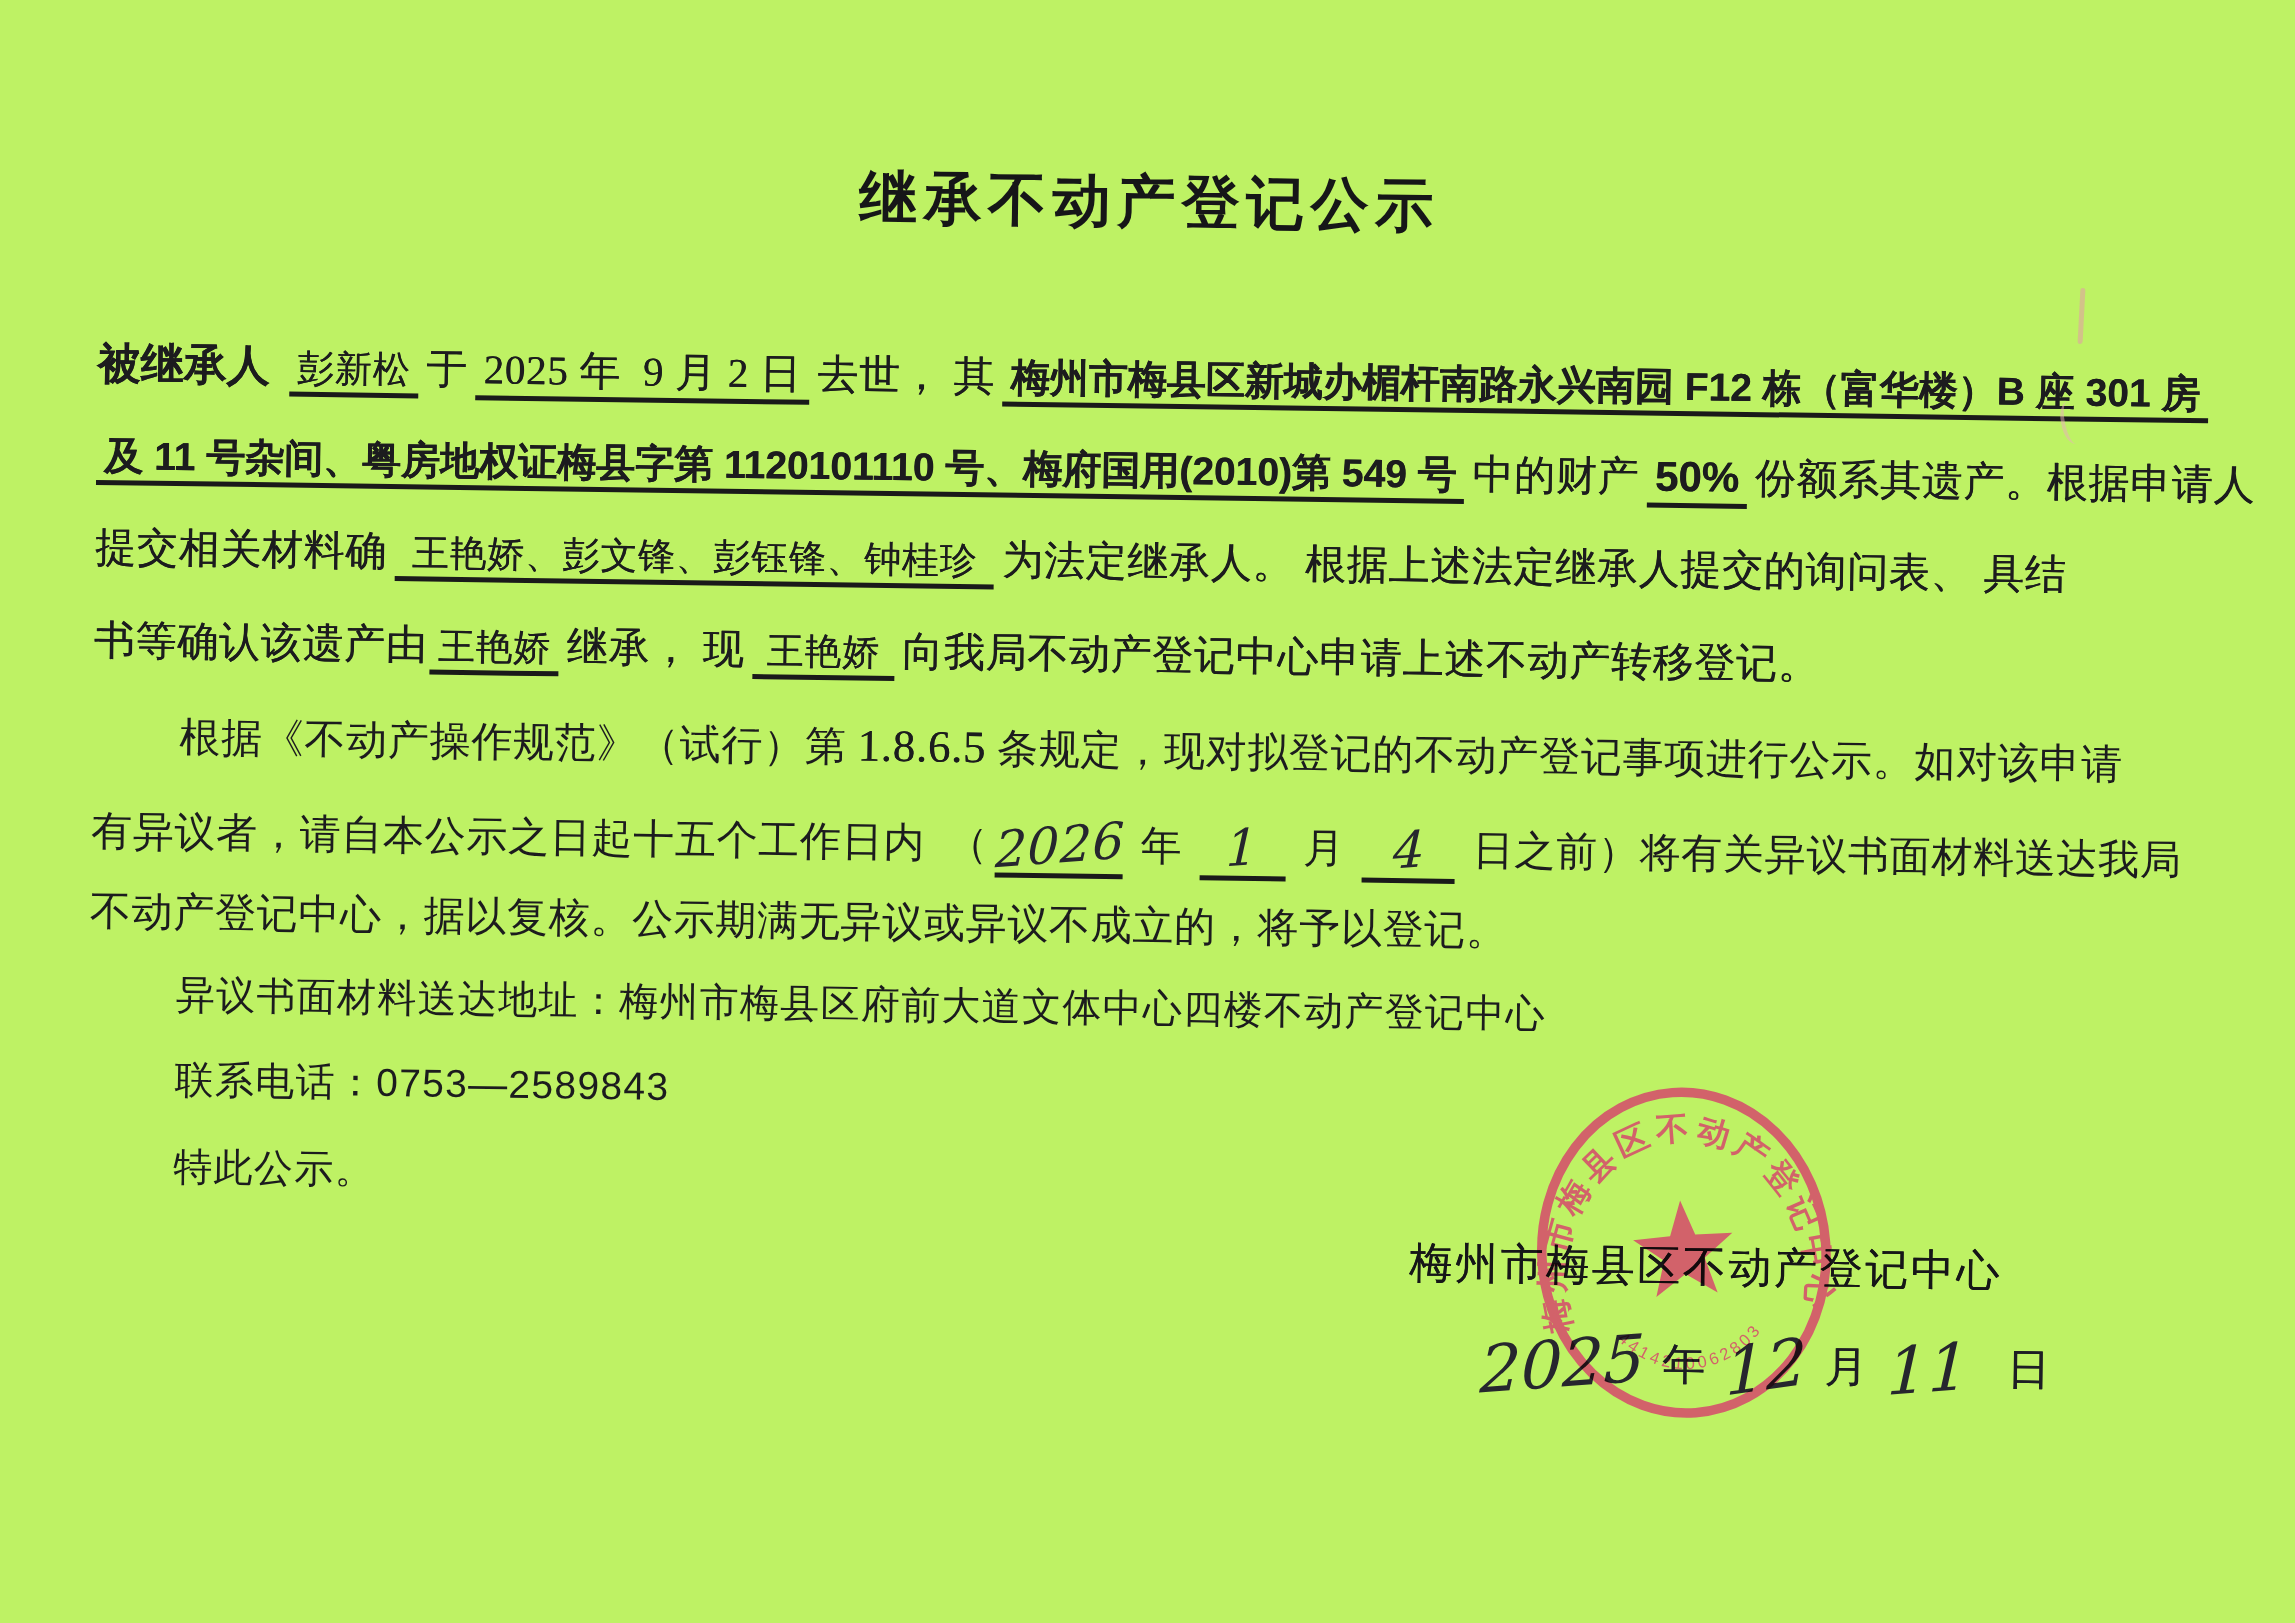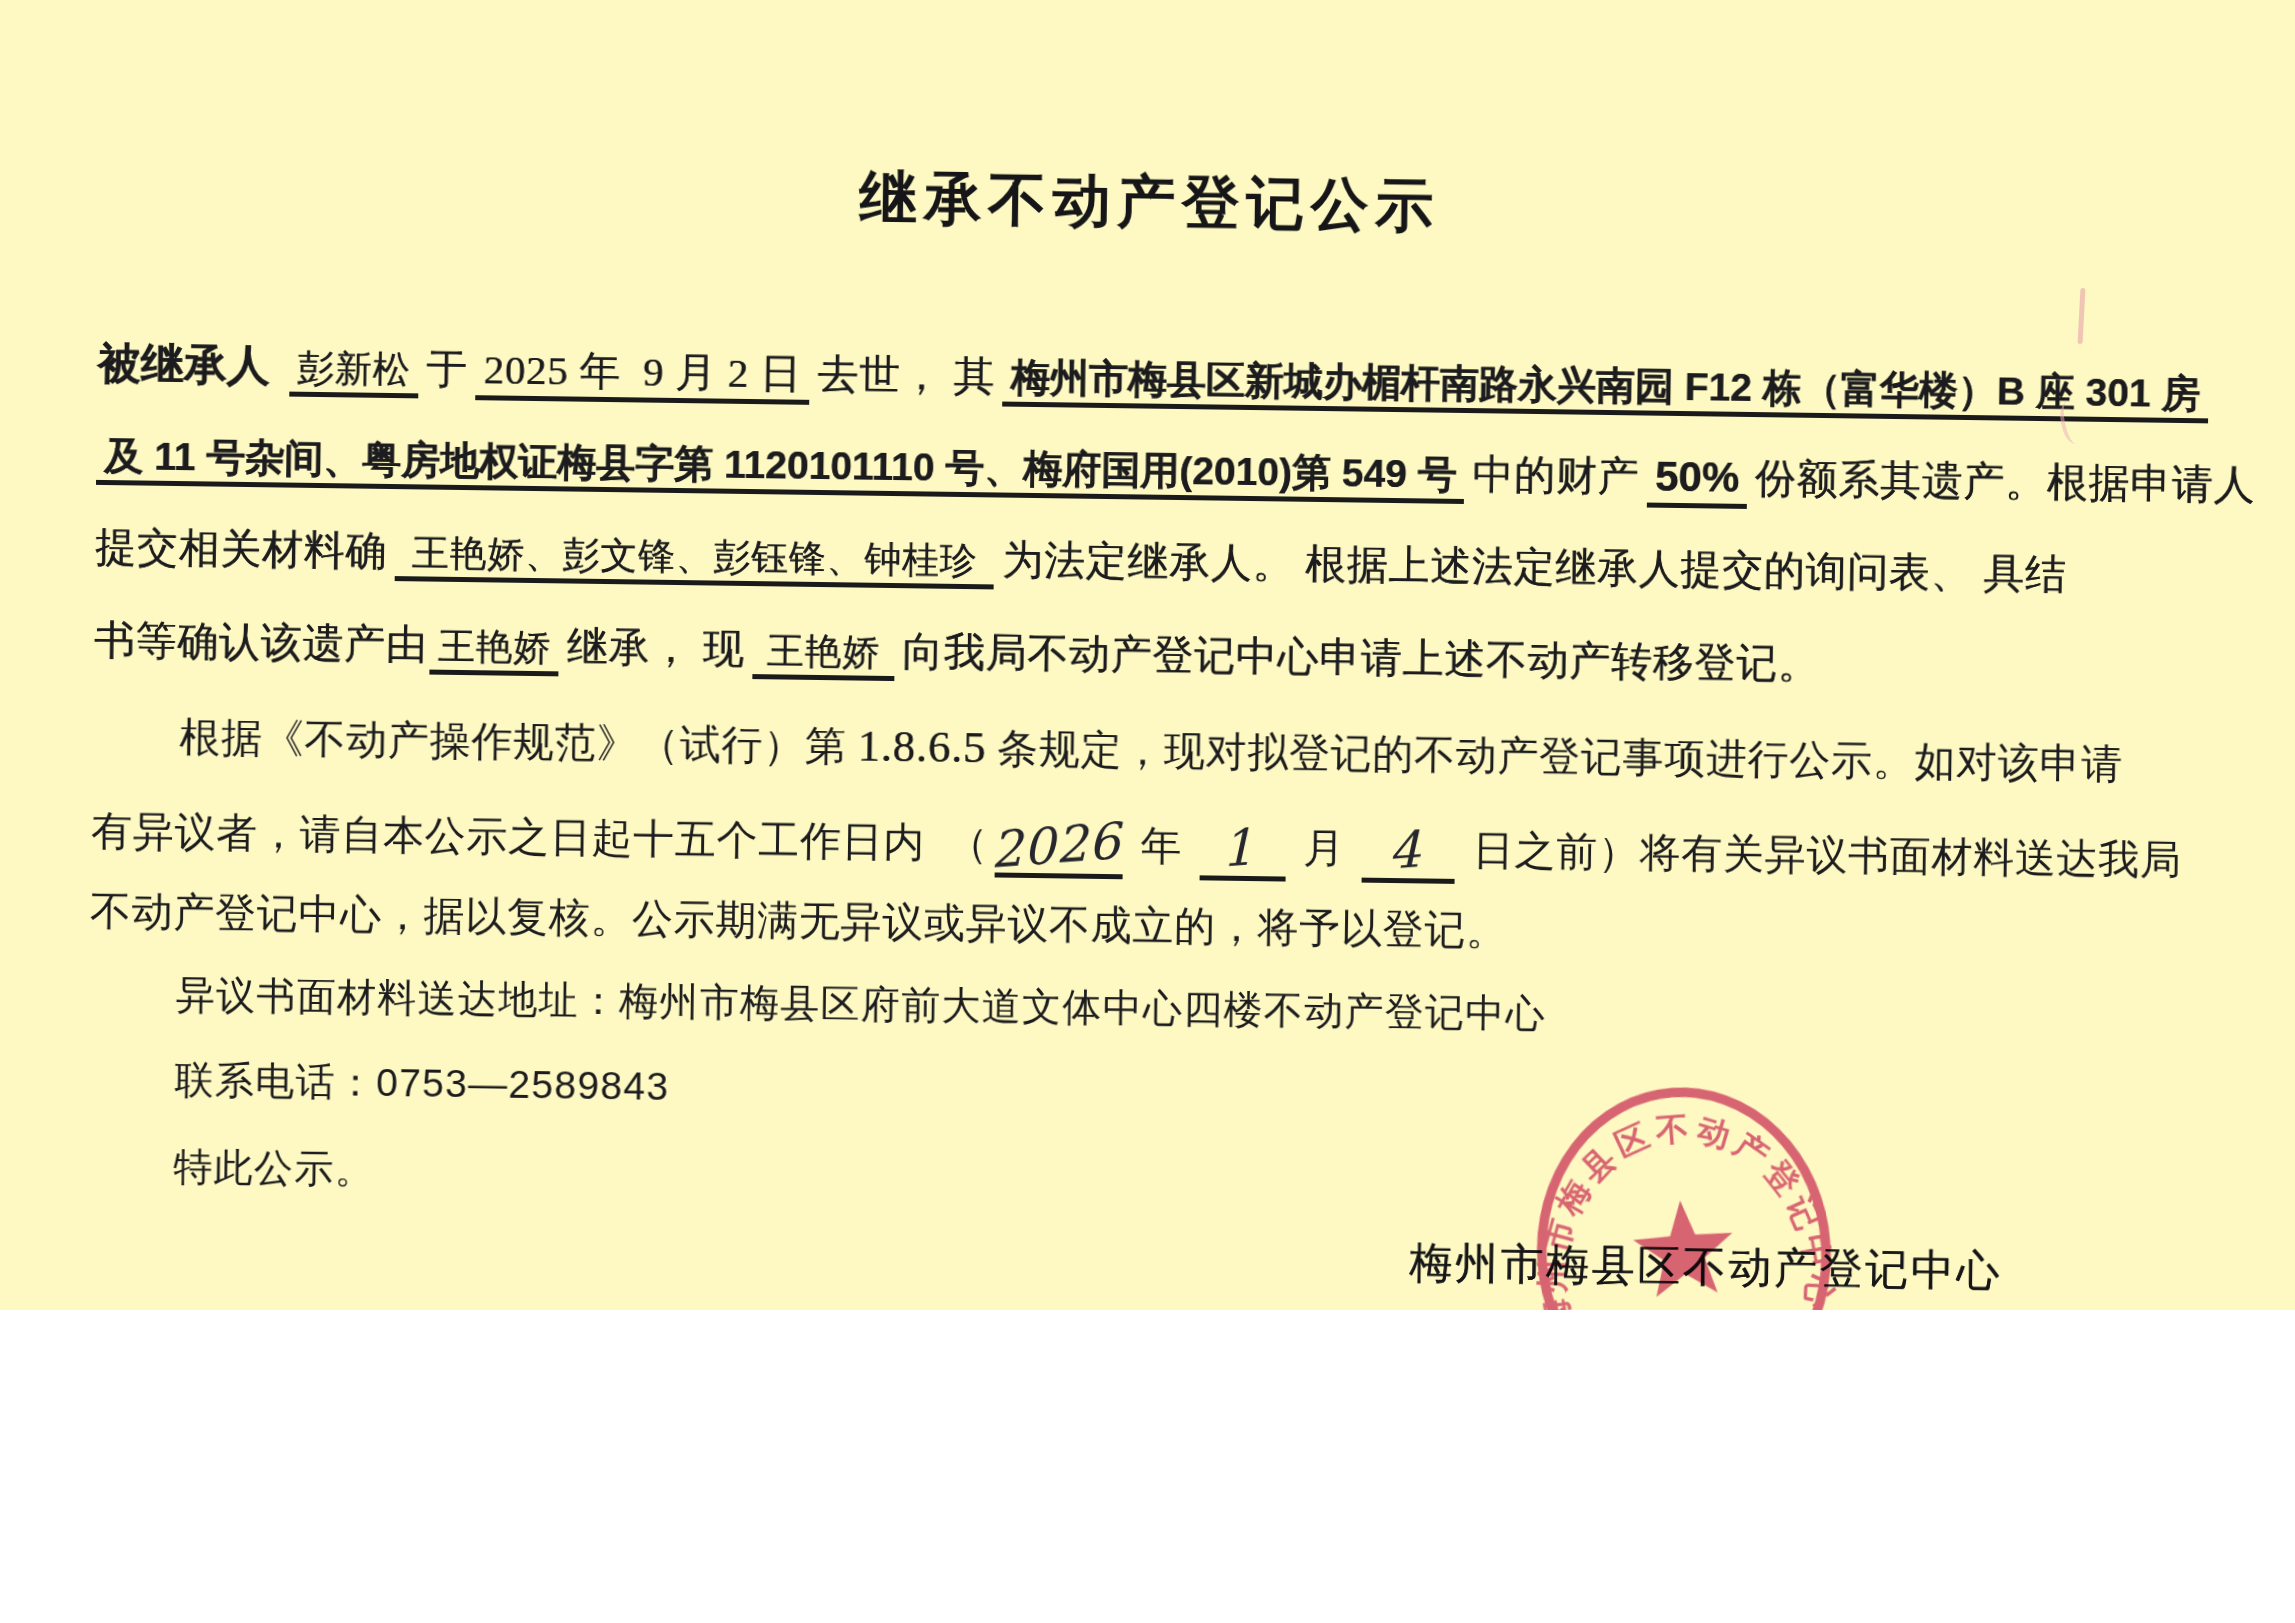--- a/index.html
+++ b/index.html
@@ -1,17 +1,17 @@
 <!DOCTYPE html>
 <html style="font-size:10.5px"><head>
 <meta charset="utf-8">
 <style>
   html,body{margin:0;padding:0;background:#ffffff;}
   .sheet{
-    position:relative;width:2295px;height:1310px;background:#fef9c3;
+    position:relative;width:2295px;height:1623px;background:#bef264;
     overflow:hidden;color:#1c1c1e;
     font-family:"Liberation Serif","DejaVu Serif",serif;
   }
   .skew{position:absolute;inset:0;transform:rotate(0.8deg);transform-origin:105px 340px;}
   .title{
     position:absolute;left:0;right:0;top:149px;margin:0;text-align:center;
     font-family:"Liberation Sans","DejaVu Sans",sans-serif;
     font-weight:bold;font-size:58px;letter-spacing:6.5px;color:#161618;
   }
   .line{position:absolute;left:98px;white-space:pre;font-size:41px;line-height:1.25;letter-spacing:0.7px;}

